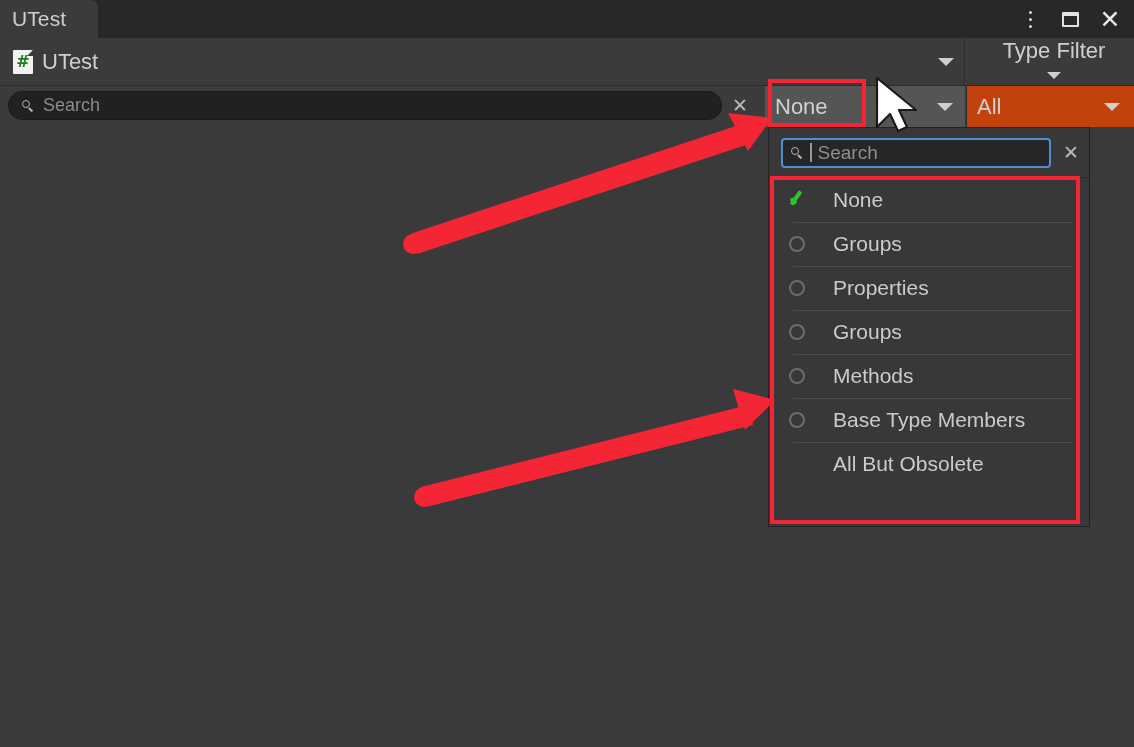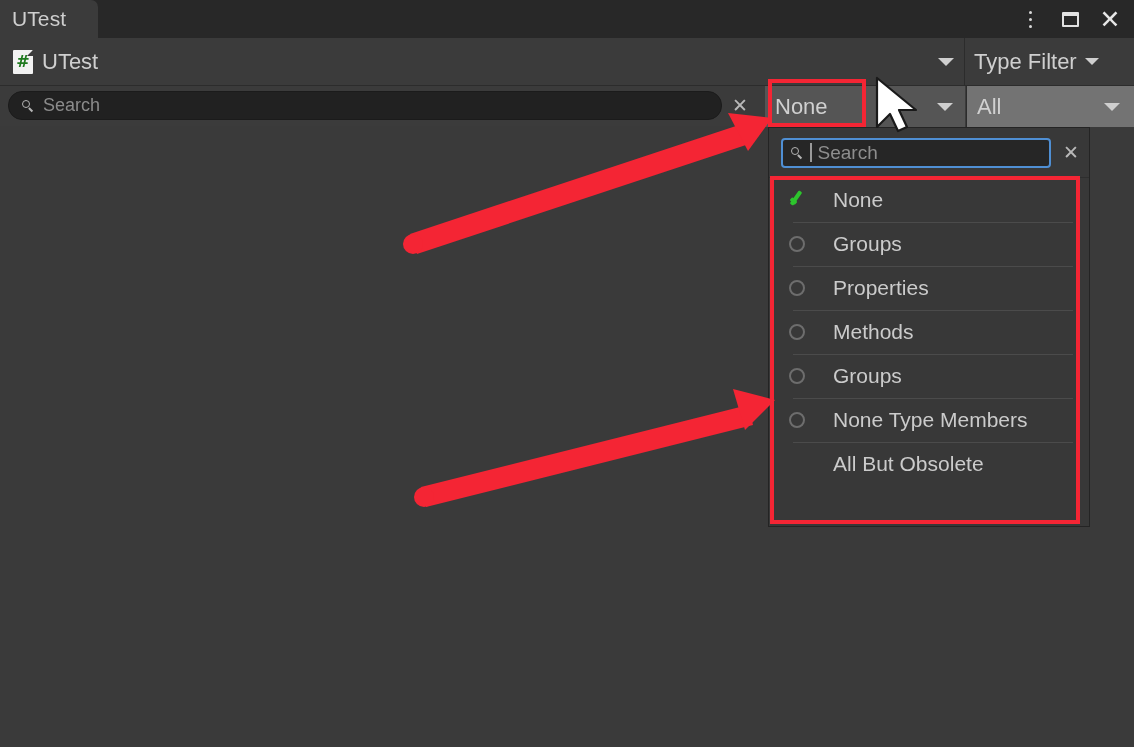--- a/index.html
+++ b/index.html
@@ -136,20 +136,21 @@
   #typefilter-cell {
     position: absolute;
     right: 0; top: 0;
     width: 170px; height: 47px;
     border-left: 1px solid #2c2c2c;
     box-sizing: border-box;
     display: flex;
     align-items: center;
     gap: 8px;
     padding-left: 9px;
+    flex-direction: column;
   }
   #typefilter-cell .tf-label { font-size: 22px; color: #cfcfcf; }
 
   
   #search-row {
     position: absolute;
     left: 0; top: 86px;
     width: 1134px; height: 40px;
     background: #3b3b3b;
   }
@@ -217,21 +218,21 @@
     position: absolute;
     right: 12px; top: 0;
     height: 41px;
     display: flex;
     align-items: center;
   }
   #all-cell {
     position: absolute;
     left: 966px; top: 86px;
     width: 168px; height: 41px;
-    background: #737373;
+    background: #c2410c;
     border-left: 1px solid #2c2c2c;
     box-sizing: border-box;
     display: flex;
     align-items: center;
   }
   #all-cell .all-label { font-size: 22px; color: #d0d0d0; padding-left: 10px; }
   #all-caret {
     position: absolute;
     right: 14px; top: 0;
     height: 41px;
@@ -467,33 +468,33 @@
       <div class="dd-item">
         <span class="dd-mark">
           <span class="radio-circle"></span>
         </span>
         <span class="dd-label">Properties</span>
       </div>
       <div class="dd-item">
         <span class="dd-mark">
           <span class="radio-circle"></span>
         </span>
-        <span class="dd-label">Methods</span>
+        <span class="dd-label">Groups</span>
       </div>
       <div class="dd-item">
         <span class="dd-mark">
           <span class="radio-circle"></span>
         </span>
-        <span class="dd-label">Groups</span>
+        <span class="dd-label">Methods</span>
       </div>
       <div class="dd-item">
         <span class="dd-mark">
           <span class="radio-circle"></span>
         </span>
-        <span class="dd-label">None Type Members</span>
+        <span class="dd-label">Base Type Members</span>
       </div>
       <div class="dd-item">
         <span class="dd-mark"></span>
         <span class="dd-label">All But Obsolete</span>
       </div>
     </div>
 </div>
 
 <div class="hl-box" id="hl-none"></div>
 <div class="hl-box" id="hl-list"></div>

